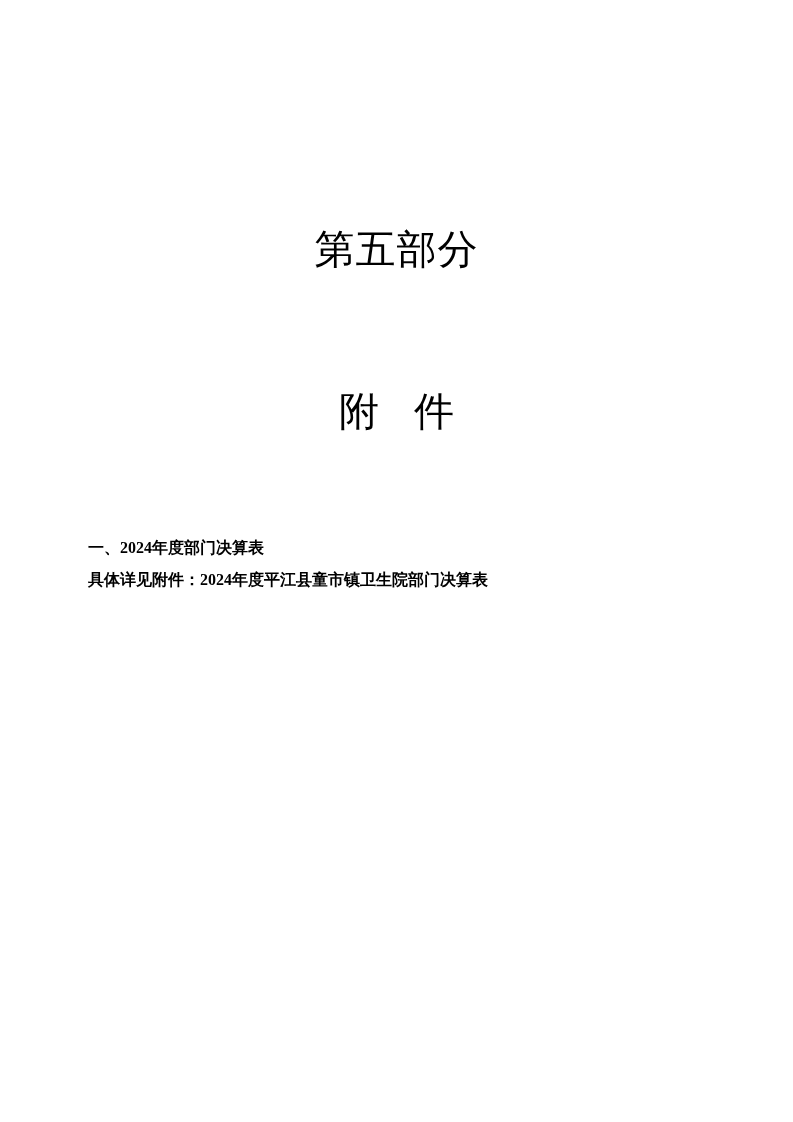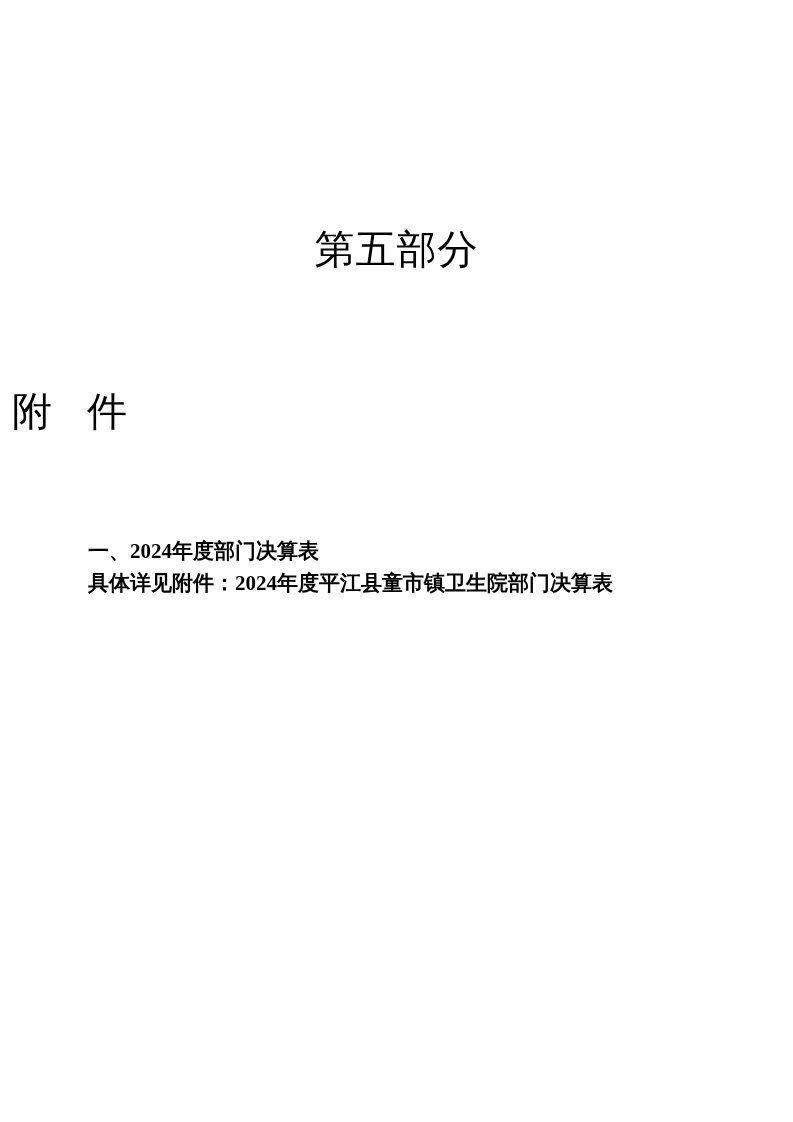--- a/index.html
+++ b/index.html
@@ -31,35 +31,35 @@
     font-weight: 400;
     letter-spacing: 1px;
     line-height: 1.2;
     color: #000000;
   }
   .title-attachment {
     position: absolute;
     top: 387px;
     left: 0;
     width: 793px;
-    text-align: left;
+    text-align: center;
     font-family: "Liberation Sans", sans-serif;
     font-size: 40px;
     font-weight: 400;
     letter-spacing: 12px;
     line-height: 1.2;
     text-indent: 12px;
     color: #000000;
   }
   .body-line {
     position: absolute;
     left: 88px;
     width: 640px;
     font-family: "Liberation Serif", serif;
-    font-size: 21px;
+    font-size: 16px;
     font-weight: 700;
     line-height: 1.6;
     color: #000000;
     white-space: nowrap;
   }
   .line-1 {
     top: 535px;
   }
   .line-2 {
     top: 567px;

